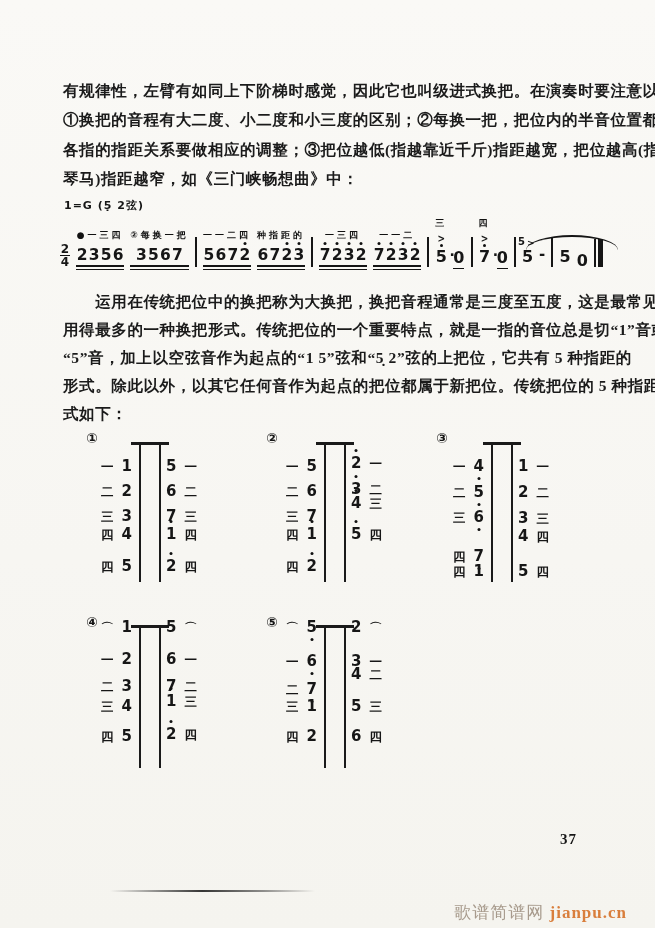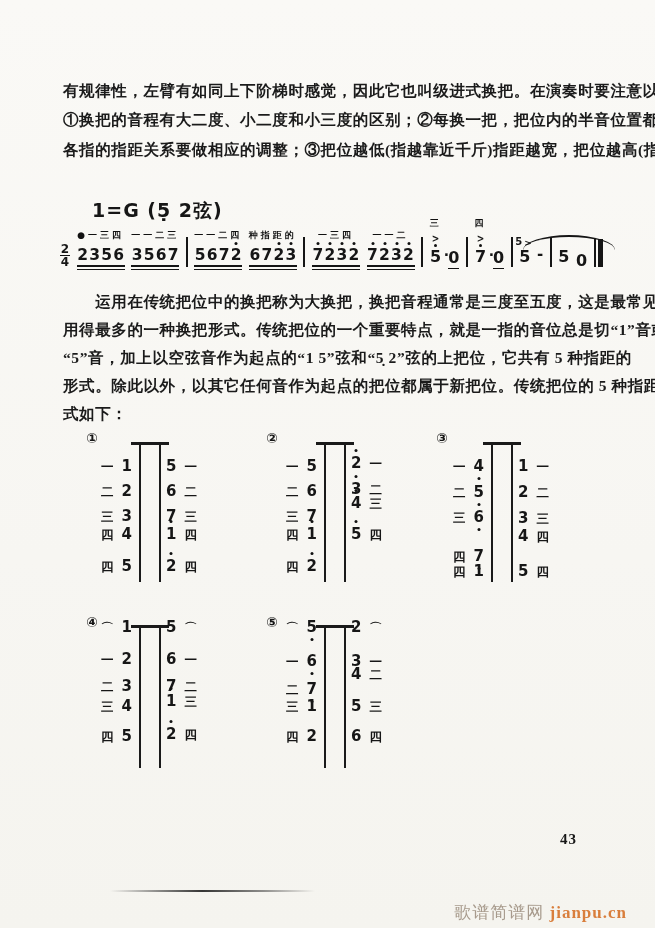--- a/index.html
+++ b/index.html
@@ -9,21 +9,21 @@
     overflow:hidden;color:#161616;
     font-family:"Liberation Serif","DejaVu Serif",serif;
   }
   
   .para{position:absolute;letter-spacing:0.6px;font-size:15.5px;font-weight:600;color:#1b1b1b;}
   .para .ln{white-space:nowrap;}
   .para-top{left:63px;top:76px;width:545px;line-height:29.3px;}
   .para-mid{left:63px;top:288px;width:545px;line-height:28px;}
   .para-bottom{left:63px;top:800px;width:545px;line-height:28px;}
   
-  .key-sig{position:absolute;left:92px;top:198px;font-size:19px;font-weight:bold;
+  .key-sig{position:absolute;left:64px;top:198px;font-size:11px;font-weight:bold;
     font-family:"DejaVu Sans",sans-serif;letter-spacing:1px;}
   .notation{position:absolute;left:60px;top:220px;width:543px;height:52px;
     display:flex;align-items:flex-end;justify-content:space-between;
     font-family:"DejaVu Sans",sans-serif;}
   .cell{display:flex;flex-direction:column;align-items:center;justify-content:flex-end;padding-bottom:7px;position:relative;}
   .cell.group{padding-bottom:0;}
   .meter{padding-bottom:5px;}
   .meter .m-num,.meter .m-den{font-size:12px;font-weight:bold;line-height:10px;}
   .meter .m-line{width:10px;height:1.5px;background:#111;margin:1px 0;}
   .fing{font-size:9px;font-weight:bold;letter-spacing:3px;white-space:nowrap;margin-bottom:5px;
@@ -70,20 +70,21 @@
 </style>
 </head>
 <body>
 
 <div class="page">
 
   <section class="para para-top">
       <div class="ln">有规律性，左臂有如同上下阶梯时感觉，因此它也叫级进式换把。在演奏时要注意以下三点：</div>
       <div class="ln">①换把的音程有大二度、小二度和小三度的区别；②每换一把，把位内的半音位置都会改变，</div>
       <div class="ln">各指的指距关系要做相应的调整；③把位越低(指越靠近千斤)指距越宽，把位越高(指越靠近</div>
+      <div class="ln">琴马)指距越窄，如《三门峡畅想曲》中：</div>
     </section>
 
   <div class="key-sig">1=G (5̣ 2弦)</div>
 
   <div class="notation" id="notation-mount">
       <span class="cell meter">
         <span class="m-num">2</span>
         <span class="m-line"></span>
         <span class="m-den">4</span>
       </span>
@@ -94,21 +95,21 @@
           <span class="nd">3</span>
           <span class="nd">5</span>
           <span class="nd">6</span>
         </span>
         <span class="beams">
           <i></i>
           <i></i>
         </span>
       </span>
       <span class="cell group">
-        <span class="fing">一一二三</span>
+        <span class="fing">②每换一把</span>
         <span class="notes">
           <span class="nd">3</span>
           <span class="nd">5</span>
           <span class="nd">6</span>
           <span class="nd">7</span>
         </span>
         <span class="beams">
           <i></i>
           <i></i>
         </span>
@@ -431,21 +432,21 @@
         <span class="dg-note">5</span>
         <span class="dg-fing">三</span>
       </div>
       <div class="dg-row" style="left: 351px; top: 736px;">
         <span class="dg-note">6</span>
         <span class="dg-fing">四</span>
       </div>
     </div>
 
 
-  <div class="page-number">43</div>
+  <div class="page-number">37</div>
 
   <div class="scan-line"></div>
 
   <div class="watermark">
     <span class="wm-name">歌谱简谱网</span>
     <span class="wm-url">jianpu.cn</span>
   </div>
 
 </div>
 

